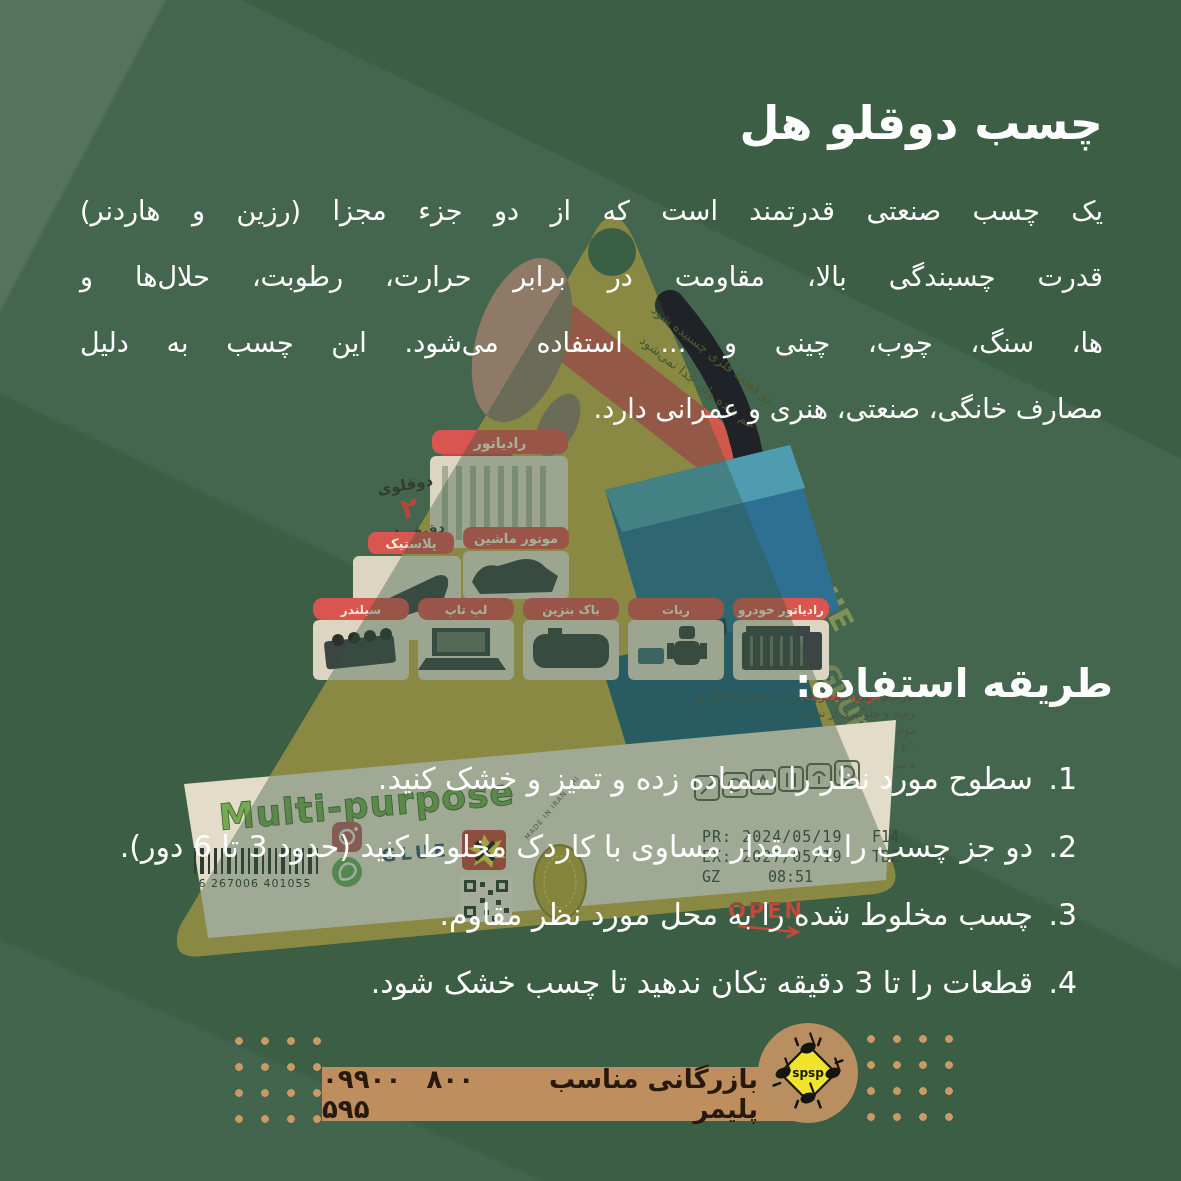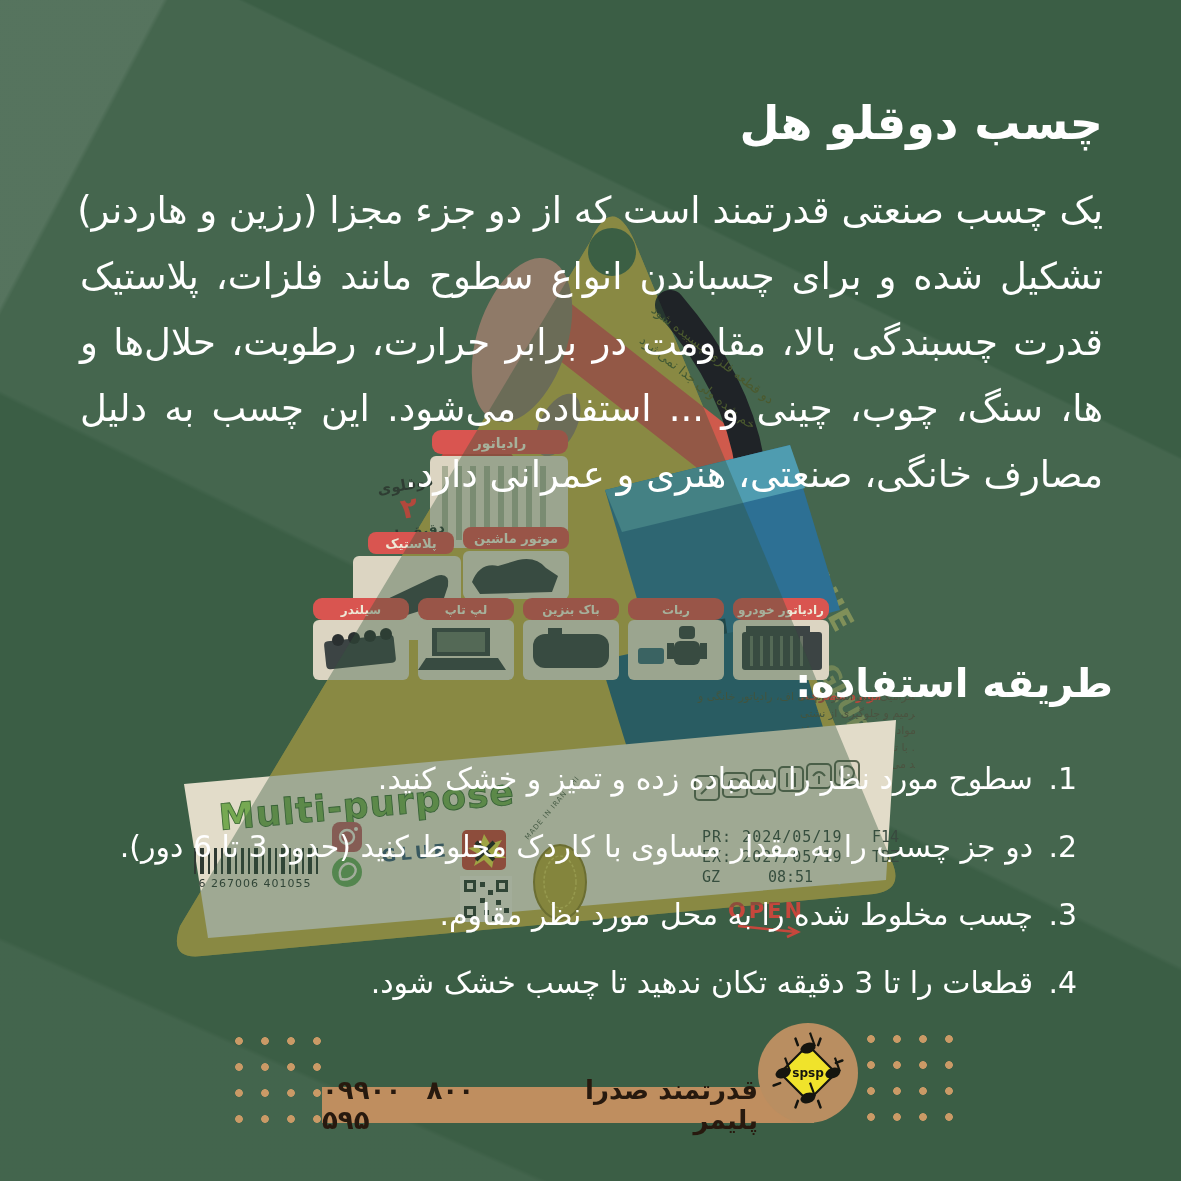--- a/index.html
+++ b/index.html
@@ -6,33 +6,33 @@
   body{font-family:"DejaVu Sans",sans-serif;}
   .canvas{position:relative;width:1181px;height:1181px;overflow:hidden;
     background:
       linear-gradient(118deg, rgba(255,255,255,0.09) 0%, rgba(255,255,255,0.09) 9%, rgba(255,255,255,0) 9.3%),
       linear-gradient(206deg, rgba(255,255,255,0) 0%, rgba(255,255,255,0) 26%, rgba(255,255,255,0.05) 26.2%, rgba(255,255,255,0.05) 55%, rgba(255,255,255,0) 55.3%),
       linear-gradient(24deg, rgba(255,255,255,0.045) 0%, rgba(255,255,255,0.045) 14%, rgba(255,255,255,0) 14.3%),
       #3b5e45;}
   .title{position:absolute;right:78px;top:96px;direction:rtl;color:#fff;
     font-size:46px;font-weight:bold;letter-spacing:-0.5px;margin-left:24px;}
   .para{position:absolute;right:78px;left:80px;top:178px;direction:rtl;color:#fff;}
-  .para-line{font-size:37px;line-height:66px;height:66px;white-space:nowrap;
+  .para-line{font-size:27px;line-height:66px;height:66px;white-space:nowrap;
     text-align:justify;text-align-last:justify;overflow:visible;}
   .para-line.last{text-align-last:right;}
   .usage-heading{position:absolute;right:68px;top:660px;direction:rtl;color:#fff;
     font-size:40px;font-weight:bold;}
   ol.steps{position:absolute;right:78px;left:90px;top:743px;direction:rtl;color:#fff;
     margin:16px;padding:0;padding-inline-start:48px;list-style:decimal;}
   ol.steps li{font-size:30px;line-height:40px;margin-bottom:28px;padding-right:6px;}
   ol.steps li::marker{color:#fff;}
   .pkg{position:absolute;left:150px;top:190px;}
-  .footer-bar{position:absolute;left:322px;top:1067px;width:492px;height:36px;
+  .footer-bar{position:absolute;left:322px;top:1067px;width:492px;height:54px;
     background:#bf8e5f;display:flex;align-items:center;justify-content:center;
-    padding-right:56px;box-sizing:border-box;gap:22px;direction:ltr;margin-top:20px;}
+    padding-right:56px;box-sizing:border-box;gap:22px;direction:ltr;}
   .footer-bar .phone{font-size:26px;font-weight:bold;color:#27190e;word-spacing:16px;direction:ltr;}
   .footer-bar .company{font-size:26px;font-weight:bold;color:#27190e;direction:rtl;}
   .logo-circle{position:absolute;left:758px;top:1023px;width:100px;height:100px;
     border-radius:50%;background:#b98e61;display:flex;align-items:center;justify-content:center;}
   .dots{position:absolute;width:104px;height:104px;
     background-image:radial-gradient(circle,#ca9a66 3.5px,rgba(0,0,0,0) 4.2px);
     background-size:26px 26px;}
   .dots.left{left:226px;top:1028px;}
   .dots.right{left:858px;top:1026px;}
   svg text{font-family:"DejaVu Sans",sans-serif;}
@@ -273,39 +273,38 @@
       <text x="578" y="728" font-size="21" font-weight="bold" fill="#c6473c" letter-spacing="3">OPEN</text>
       <path d="M588 736 L646 742 M638 737 L648 742 L637 747" stroke="#c6473c" stroke-width="2.5" fill="none"></path>
     </g>
 
     <path d="M 440 52 Q 462 2 484 50 L 742 672 Q 754 700 724 704 L 52 766 Q 18 770 30 736 Z" fill="#33573d" opacity="0.38"></path>
   </svg>
 
   <div class="title">چسب دوقلو هل</div>
   <div class="para">
     <div class="para-line">یک چسب صنعتی قدرتمند است که از دو جزء مجزا (رزین و هاردنر)</div>
-    <div class="para-line">تشکیل شده و برای چسباندن انواع سطوح مانند فلزات، پلاستیک</div>
     <div class="para-line">قدرت چسبندگی بالا، مقاومت در برابر حرارت، رطوبت، حلال‌ها و</div>
     <div class="para-line">ها، سنگ، چوب، چینی و ... استفاده می‌شود. این چسب به دلیل</div>
     <div class="para-line last">مصارف خانگی، صنعتی، هنری و عمرانی دارد.</div>
   </div>
 
   <div class="usage-heading">طریقه استفاده:</div>
   <ol class="steps">
     <li>سطوح مورد نظر را سمباده زده و تمیز و خشک کنید.</li>
     <li>دو جز چسب را به مقدار مساوی با کاردک مخلوط کنید (حدود 3 تا 6 دور).</li>
     <li>چسب مخلوط شده را به محل مورد نظر مقاوم.</li>
     <li>قطعات را تا 3 دقیقه تکان ندهید تا چسب خشک شود.</li>
   </ol>
 
   <div class="dots left"></div>
   <div class="dots right"></div>
   <div class="footer-bar">
     <span class="phone">۰۹۹۰۰ ۸۰۰ ۵۹۵</span>
-    <span class="company">قدرتمند صدرا پلیمر</span>
+    <span class="company">بازرگانی مناسب پلیمر</span>
   </div>
   <div class="logo-circle">
     <svg width="86" height="86" viewBox="0 0 100 100">
       <g transform="rotate(20 50 50)">
           <rect x="48.5" y="6" width="3" height="11" rx="1.5" fill="#15150f"></rect>
         </g>
       <g transform="rotate(70 50 50)">
           <rect x="48.5" y="6" width="3" height="11" rx="1.5" fill="#15150f"></rect>
         </g>
       <g transform="rotate(160 50 50)">

